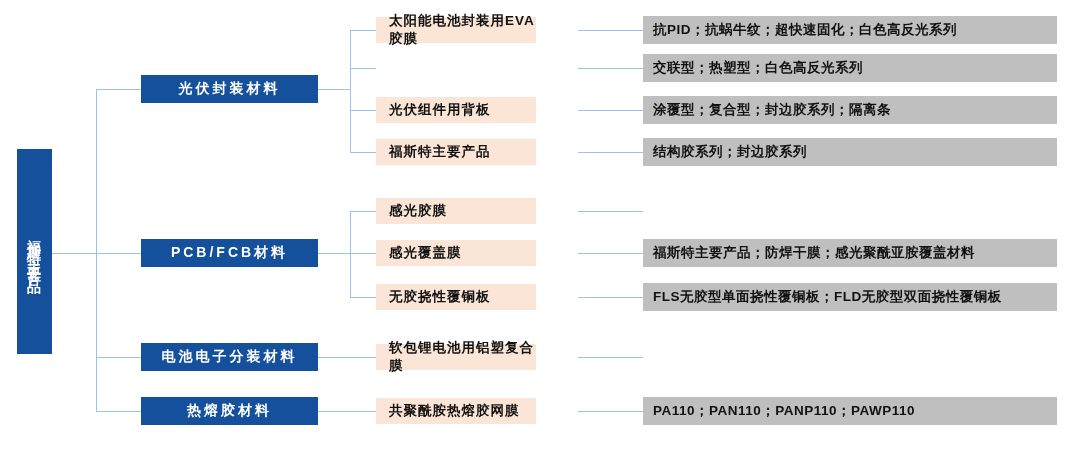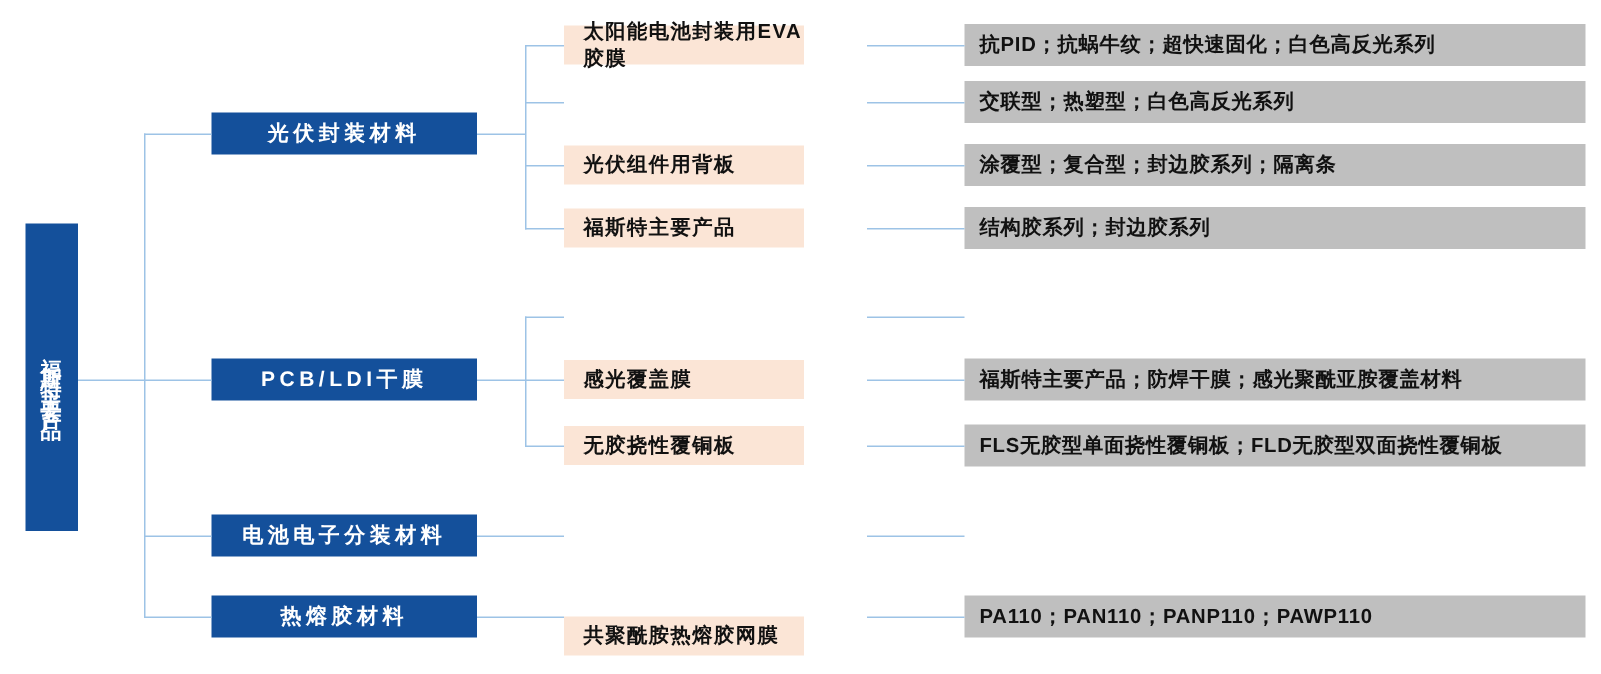--- a/index.html
+++ b/index.html
@@ -50,30 +50,32 @@
   .vline{width:1px;}
 </style>
 </head>
 <body>
 
 <div id="canvas">
 
   <div class="node root">福斯特主要产品</div>
 
   <div class="node cat" style="top:75px">光伏封装材料</div>
-  <div class="node cat" style="top:239px">PCB/LDI干膜</div>
+  <div class="node cat" style="top:239px">PCB/FCB材料</div>
   <div class="node cat" style="top:343px">电池电子分装材料</div>
   <div class="node cat" style="top:397px">热熔胶材料</div>
 
   <div class="node prod" style="top:17px">太阳能电池封装用EVA胶膜</div>
   <div class="node prod" style="top:97px">光伏组件用背板</div>
   <div class="node prod" style="top:139px">福斯特主要产品</div>
+  <div class="node prod" style="top:198px">感光胶膜</div>
   <div class="node prod" style="top:240px">感光覆盖膜</div>
   <div class="node prod" style="top:284px">无胶挠性覆铜板</div>
-  <div class="node prod" style="top:411px">共聚酰胺热熔胶网膜</div>
+  <div class="node prod" style="top:344px">软包锂电池用铝塑复合膜</div>
+  <div class="node prod" style="top:398px">共聚酰胺热熔胶网膜</div>
 
   <div class="node det" style="top:16px">抗PID；抗蜗牛纹；超快速固化；白色高反光系列</div>
   <div class="node det" style="top:54px">交联型；热塑型；白色高反光系列</div>
   <div class="node det" style="top:96px">涂覆型；复合型；封边胶系列；隔离条</div>
   <div class="node det" style="top:138px">结构胶系列；封边胶系列</div>
   <div class="node det" style="top:239px">福斯特主要产品；防焊干膜；感光聚酰亚胺覆盖材料</div>
   <div class="node det" style="top:283px">FLS无胶型单面挠性覆铜板；FLD无胶型双面挠性覆铜板</div>
   <div class="node det" style="top:397px">PA110；PAN110；PANP110；PAWP110</div>
 
   <div class="hline" style="top:253px;left:52px;width:44px"></div>

